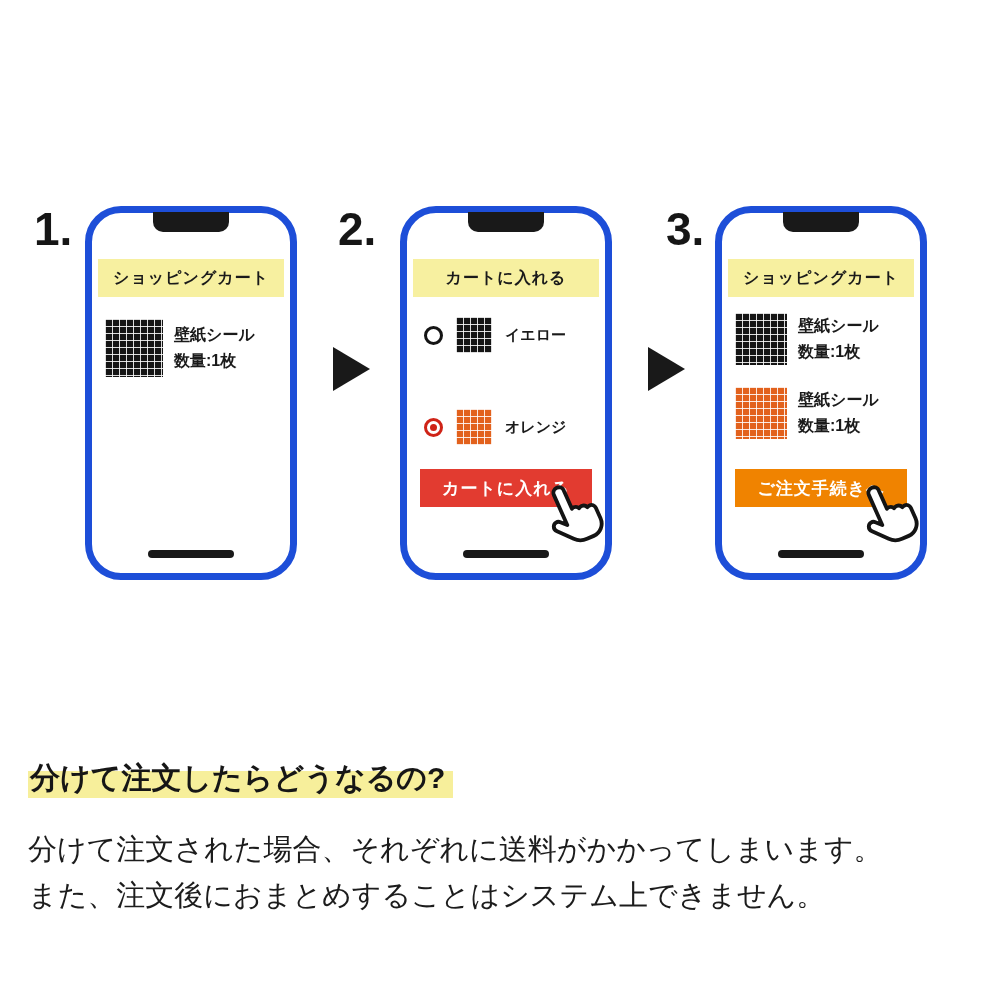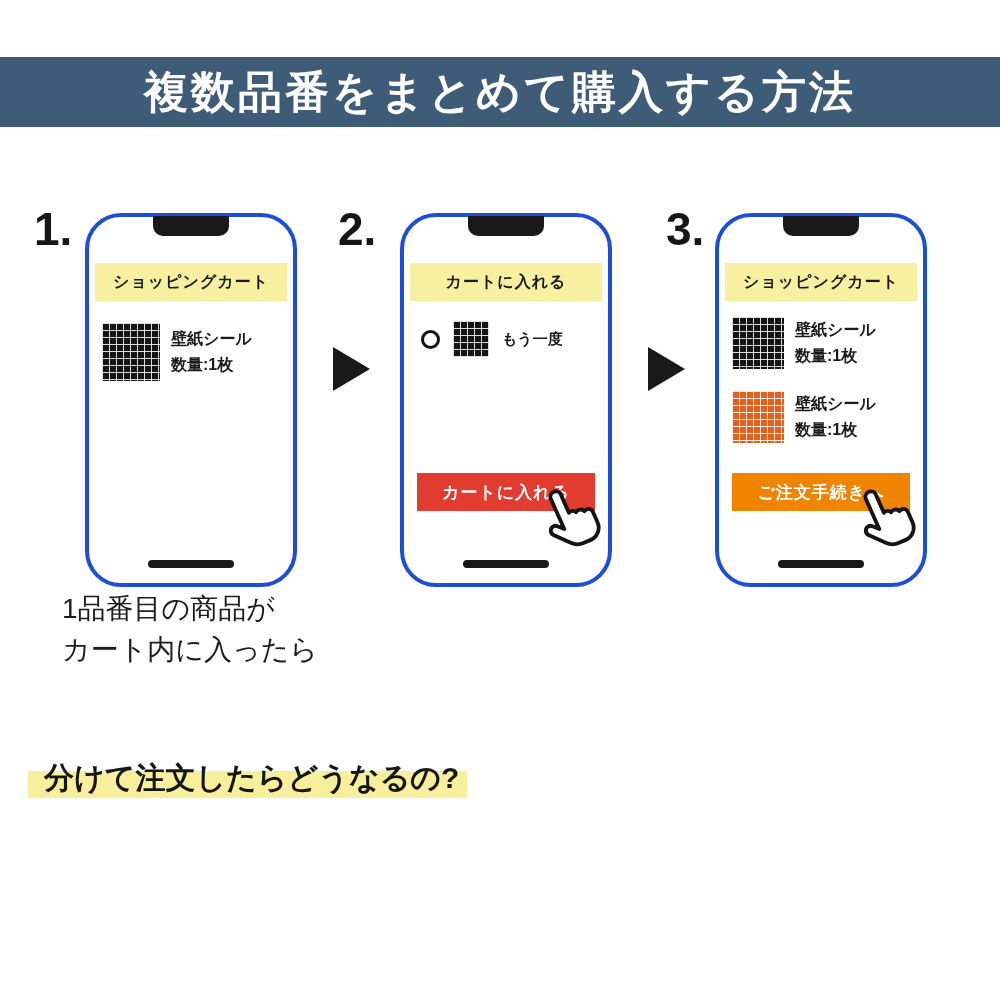--- a/index.html
+++ b/index.html
@@ -13,22 +13,22 @@
   .banner { position: absolute; top: 57px; left: 0; width: 1000px; height: 70px;
     background: #3e5c77; display: flex; align-items: center; justify-content: center; }
   .banner-title { color: #fff; font-size: 44px; font-weight: bold; letter-spacing: 3px; white-space: nowrap; }
 
   
   .step-num { position: absolute; top: 202px; font-size: 46px; font-weight: bold; color: #161616; }
   .arrow { position: absolute; top: 347px; width: 0; height: 0;
     border-left: 37px solid #191919; border-top: 22px solid transparent; border-bottom: 22px solid transparent; }
 
   
-  .phone { position: absolute; top: 213px; width: 212px; height: 374px; background: #fff;
-    border: 4px solid #1d4ed8; border-radius: 36px; }
+  .phone { position: absolute; top: 206px; width: 212px; height: 374px; background: #fff;
+    border: 7px solid #1d4ed8; border-radius: 36px; }
   .notch { position: absolute; top: -1px; left: 50%; transform: translateX(-50%);
     width: 76px; height: 20px; background: #191919; border-radius: 0 0 10px 10px; }
   .home-bar { position: absolute; bottom: 15px; left: 50%; transform: translateX(-50%);
     width: 86px; height: 8px; background: #191919; border-radius: 4px; }
   .screen-header { position: absolute; top: 46px; left: 6px; right: 6px; height: 38px;
     background: #f7f0a0; display: flex; align-items: center; justify-content: center;
     font-size: 16px; font-weight: bold; letter-spacing: 1px; white-space: nowrap; }
 
   
   .item-row { position: absolute; left: 13px; display: flex; align-items: center; gap: 11px; }
@@ -64,64 +64,64 @@
   
   .hand { position: absolute; left: 138px; top: 264px; width: 64px; height: 77px;
     transform: rotate(-24deg); z-index: 2; }
 
   
   .caption { position: absolute; top: 588px; font-size: 28px; line-height: 1.48;
     white-space: pre-line; color: #1d1d1d; font-weight: 500; }
 
   
   .note-heading { position: absolute; top: 758px; left: 28px; font-size: 30px; font-weight: bold; color: #161616; }
-  .note-heading .hl { background: linear-gradient(transparent 30%, #f7ef9b 30%); padding: 2px 8px 4px 16px; }
+  .note-heading .hl { background: linear-gradient(transparent 30%, #f7ef9b 30%); padding: 2px 8px 4px 2px; }
   .note-body { position: absolute; top: 826px; left: 28px; font-size: 29px; line-height: 1.6;
     color: #1c1c1c; font-weight: 500; }
 </style>
 </head>
 <body>
 
 <div class="canvas">
 
-  <div class="banner">
-    <span class="banner-title">複数品番をまとめて購入する方法</span>
-  </div>
 
   <span class="step-num" style="left:34px">1.</span>
   <div class="phone" style="left:85px">
     <div class="notch"></div>
     <div class="screen-header">
       <span>ショッピングカート</span>
     </div>
     <div class="item-row" style="top:106px">
       <span class="swatch swatch-black sw-58"></span>
       <span class="item-text">
         <span style="display:block">壁紙シール</span>
         <span style="display:block">数量:1枚</span>
       </span>
     </div>
     <div class="home-bar"></div>
   </div>
-  <div class="caption" style="left:62px">1品番目の商品が
-カート内に入ったら</div>
 
   <div class="arrow" style="left:333px"></div>
 
   <span class="step-num" style="left:338px">2.</span>
   <div class="phone" style="left:400px">
     <div class="notch"></div>
     <div class="screen-header">
       <span>カートに入れる</span>
     </div>
 
     <div class="option-row" style="top:104px">
       <span class="radio"></span>
       <span class="swatch swatch-black sw-36"></span>
-      <span class="option-label">もう一度</span>
+      <span class="option-label">イエロー</span>
+    </div>
+    <div class="option-row" style="top:196px">
+      <span class="radio selected"></span>
+      <span class="swatch swatch-orange sw-36"></span>
+      <span class="option-label">オレンジ</span>
     </div>
 
     <div class="phone-btn btn-red">カートに入れる</div>
     <svg class="hand" viewBox="0 0 40 48">
       <path d="M15.5 3c-2 0-3.5 1.5-3.5 3.5V27l-3.2-3.4c-1.4-1.5-3.9-1.2-4.8.7-.6 1.2-.3 2.6.6 3.6l7.6 8.6c1.9 2.2 4.7 3.4 7.6 3.4h4.6c4.6 0 8.3-3.7 8.3-8.3v-7.2c0-1.7-1.4-3-3-3-.6 0-1.2.2-1.7.5-.4-1.3-1.6-2.2-3-2.2-.7 0-1.4.3-1.9.7-.5-1.1-1.6-1.9-2.9-1.9-.5 0-1 .1-1.4.4V6.5C19 4.5 17.5 3 15.5 3Z" fill="#ffffff" stroke="#141414" stroke-width="2.4" stroke-linejoin="round"></path>
     </svg>
     <div class="home-bar"></div>
   </div>
 
   <div class="arrow" style="left:648px"></div>
@@ -151,14 +151,18 @@
     <div class="phone-btn btn-orange">ご注文手続きへ</div>
     <svg class="hand" viewBox="0 0 40 48">
       <path d="M15.5 3c-2 0-3.5 1.5-3.5 3.5V27l-3.2-3.4c-1.4-1.5-3.9-1.2-4.8.7-.6 1.2-.3 2.6.6 3.6l7.6 8.6c1.9 2.2 4.7 3.4 7.6 3.4h4.6c4.6 0 8.3-3.7 8.3-8.3v-7.2c0-1.7-1.4-3-3-3-.6 0-1.2.2-1.7.5-.4-1.3-1.6-2.2-3-2.2-.7 0-1.4.3-1.9.7-.5-1.1-1.6-1.9-2.9-1.9-.5 0-1 .1-1.4.4V6.5C19 4.5 17.5 3 15.5 3Z" fill="#ffffff" stroke="#141414" stroke-width="2.4" stroke-linejoin="round"></path>
     </svg>
     <div class="home-bar"></div>
   </div>
 
   <div class="note-heading">
     <span class="hl">分けて注文したらどうなるの?</span>
   </div>
+  <div class="note-body">
+    <div>分けて注文された場合、それぞれに送料がかかってしまいます。</div>
+    <div>また、注文後におまとめすることはシステム上できません。</div>
+  </div>
 
 </div>
 
 </body></html>

